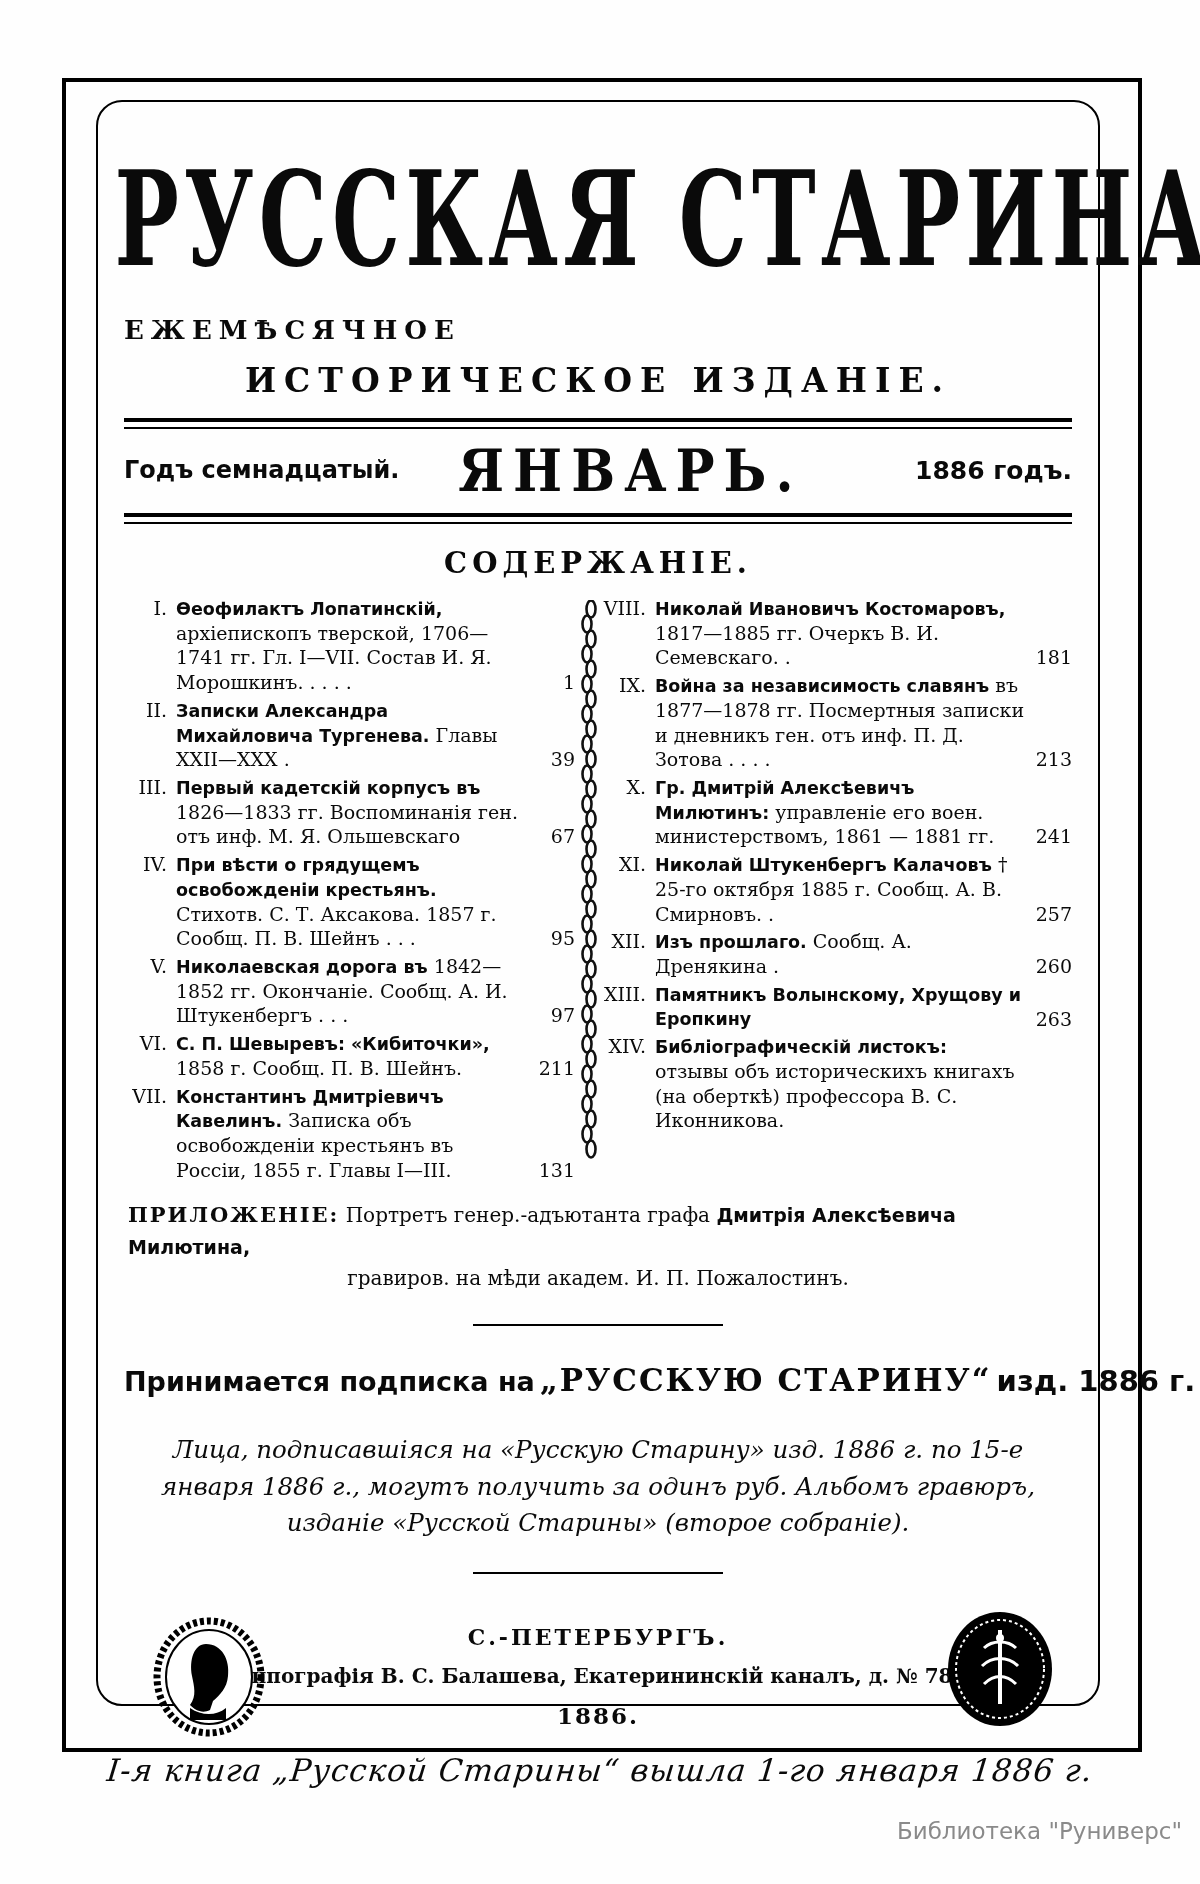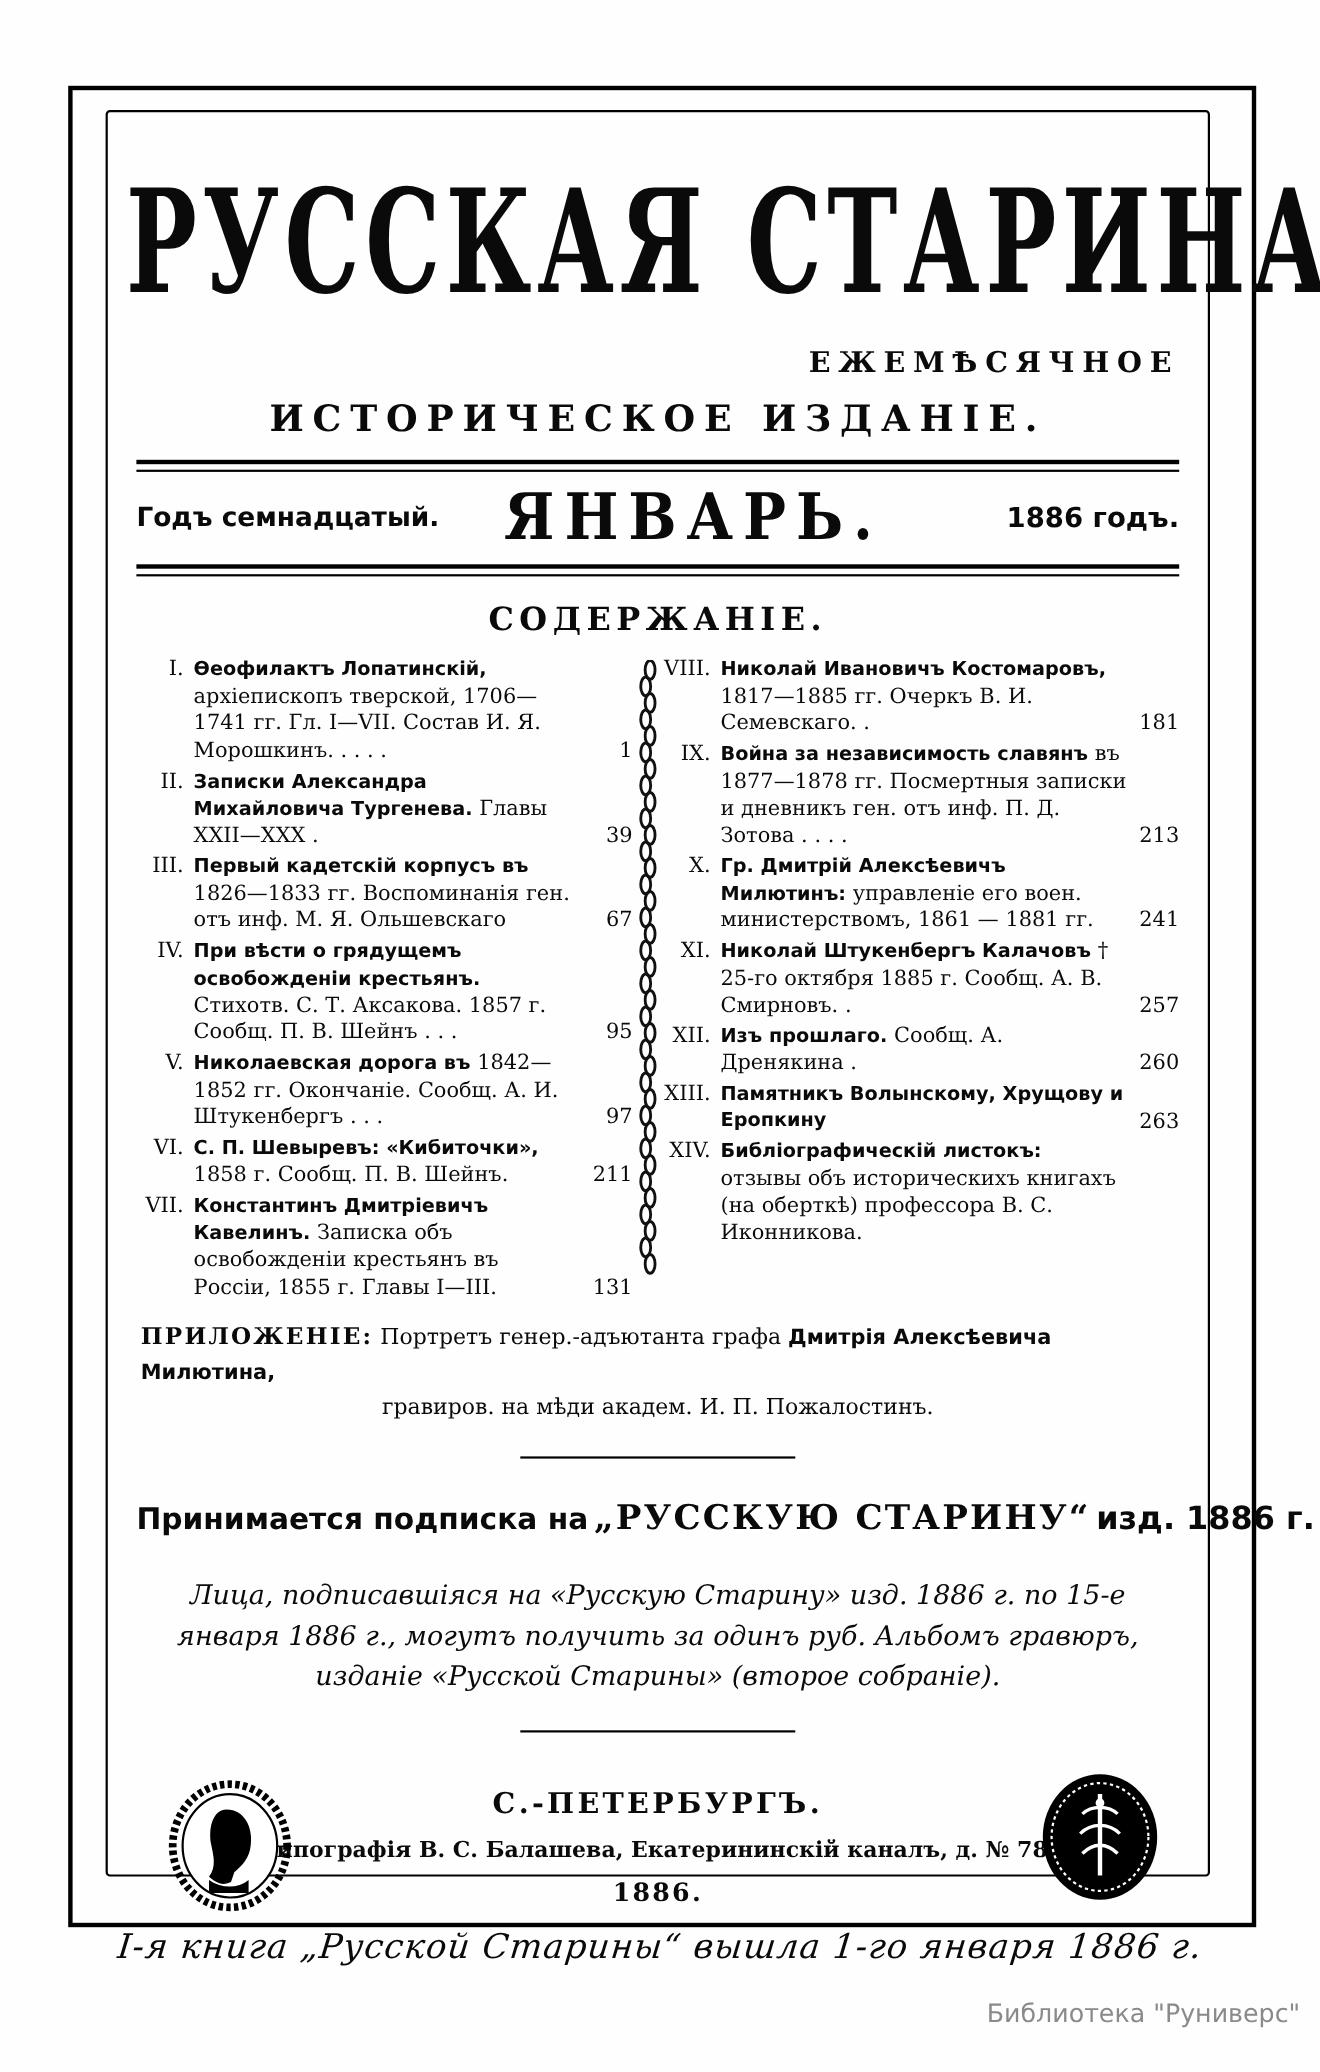--- a/index.html
+++ b/index.html
@@ -2,26 +2,26 @@
 <html><head>
 <meta charset="utf-8">
 <style>
   html,body{margin:0;padding:0;background:#ffffff;}
   .page{position:relative;width:1200px;height:1884px;background:#fefefe;overflow:hidden;
         font-family:"DejaVu Serif",serif;color:#0a0a0a;}
   
   .outer-frame{position:absolute;left:62px;top:78px;width:1072px;height:1666px;
                border:4px solid #000;}
   .inner-frame{position:absolute;left:30px;top:18px;width:1004px;height:1606px;
-               border:2px solid #000;border-radius:4px;padding:0 26px;box-sizing:border-box;}
+               border:2px solid #000;border-radius:26px;padding:0 26px;box-sizing:border-box;}
   
   .title{margin-top:68px;text-align:center;white-space:nowrap;
          font-weight:bold;font-size:84px;letter-spacing:5px;
          transform:scale(1.02,1.55);transform-origin:center;}
-  .subtitle1{margin-top:46px;text-align:right;font-size:26px;font-weight:bold;letter-spacing:7px;}
+  .subtitle1{margin-top:46px;text-align:left;font-size:26px;font-weight:bold;letter-spacing:7px;}
   .subtitle2{margin-top:16px;text-align:center;font-size:33px;font-weight:bold;letter-spacing:8px;}
   .double-rule{height:5px;border-top:4px solid #000;border-bottom:2px solid #000;margin-top:18px;}
   .double-rule.lower{margin-top:6px;}
   
   .header-row{display:flex;align-items:center;margin-top:4px;height:74px;gap:47px;}
   .hdr-left{width:310px;font-family:"DejaVu Sans",sans-serif;font-weight:bold;font-size:24px;}
   .hdr-center{flex:1;text-align:center;font-weight:bold;font-size:52px;letter-spacing:9px;
               transform:scaleY(1.12);}
   .hdr-right{width:240px;text-align:right;font-family:"DejaVu Sans",sans-serif;font-weight:bold;font-size:25px;}
   
@@ -44,21 +44,21 @@
   
   .sub-line1{margin-top:36px;text-align:center;white-space:nowrap;}
   .sub1a,.sub1c{font-family:"DejaVu Sans",sans-serif;font-weight:bold;font-size:27px;}
   .sub1b{font-weight:bold;font-size:31px;letter-spacing:2px;}
   .sub1c{font-size:29px;}
   .sub-line2{margin-top:26px;text-align:center;font-size:24px;letter-spacing:1px;}
   .sub-para{margin:34px auto 0 auto;max-width:940px;text-align:center;
             font-style:italic;font-size:24.5px;line-height:1.5;}
   
   .imprint{position:relative;margin-top:50px;}
-  .imprint-city{text-align:center;font-weight:bold;font-size:26px;letter-spacing:3px;}
+  .imprint-city{text-align:center;font-weight:bold;font-size:22px;letter-spacing:3px;}
   .imprint-printer{margin-top:14px;text-align:center;font-weight:bold;font-size:20px;}
   .imprint-year{margin-top:14px;text-align:center;font-weight:bold;font-size:23px;letter-spacing:2px;}
   .medal{position:absolute;}
   .medal.left{left:26px;top:-8px;}
   .medal.right{right:14px;top:-16px;}
   
   .handwriting{position:absolute;left:0;right:0;top:1752px;text-align:center;
                font-style:italic;font-size:31px;letter-spacing:1px;transform:skewX(-6deg);}
   .watermark{position:absolute;right:18px;top:1818px;color:#8a8a8a;
              font-family:"DejaVu Sans",sans-serif;font-size:23px;}

